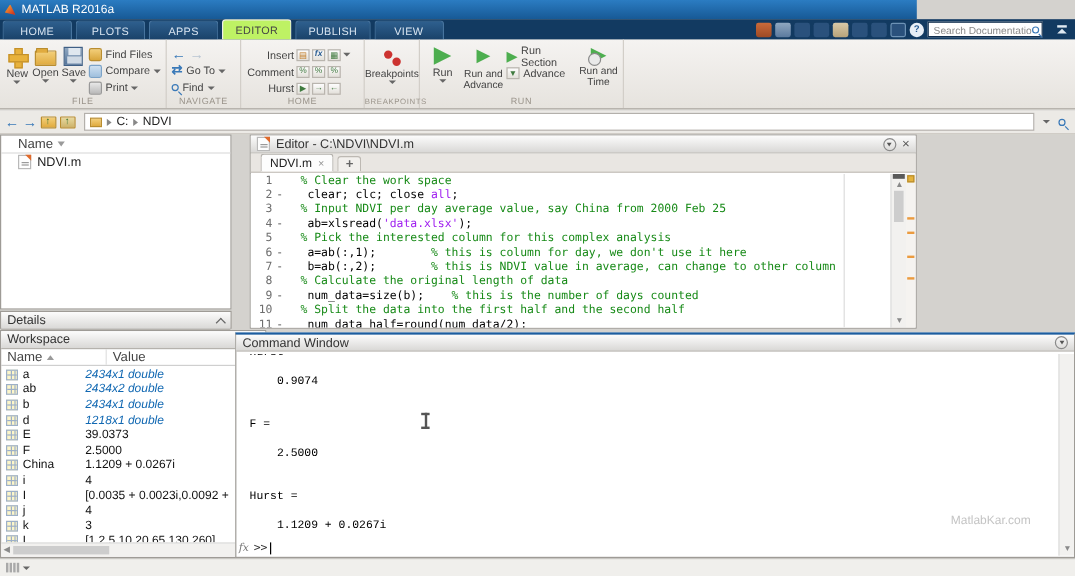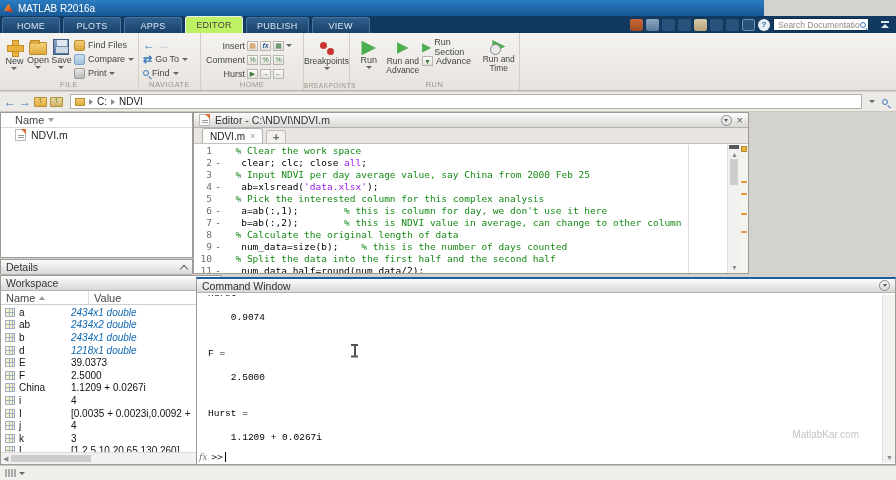--- a/index.html
+++ b/index.html
@@ -127,21 +127,21 @@
   .ws-row .vl.dim { color:#1168b2; font-style:italic; }
   .wi { width:10px; height:9px; flex:none; background:#fdf6c9; border:1px solid #9db0c8; position:relative; }
   .wi::before { content:""; position:absolute; left:3px; top:0; bottom:0; width:1px; background:#9db0c8; box-shadow:3px 0 0 #9db0c8; }
   .wi::after { content:""; position:absolute; top:3px; left:0; right:0; height:1px; background:#9db0c8; }
   .vscroll { position:absolute; right:0; top:30px; bottom:12px; width:13px; background:#f2f1ef; border-left:1px solid #dcdcdc; }
   .hscroll { position:absolute; left:0; right:13px; bottom:0; height:12px; background:#f2f1ef; border-top:1px solid #dcdcdc; }
   .s-arrow { position:absolute; color:#8a8a8a; font-size:7px; line-height:7px; }
   .thumb { position:absolute; background:#cdcdcd; }
 
   
-  #editor { left:193px; top:112px; width:556px; height:162px; }
+  #editor { left:208px; top:112px; width:556px; height:162px; }
   #ed-tabbar { height:16px; background:#e9e6e2; border-bottom:1px solid #c4c0ba; display:flex; align-items:flex-end; padding-left:8px; }
   .ed-tab { height:15px; background:#fdfdfd; border:1px solid #b5b2ad; border-bottom:none; border-radius:3px 3px 0 0;
     display:flex; align-items:center; gap:5px; padding:0 7px; font-size:10px; color:#222; }
   .ed-tab .x { color:#999; font-size:9px; }
   .ed-plus { height:13px; width:20px; margin-left:3px; background:#f2f0ed; border:1px solid #bdb9b3; border-bottom:none; border-radius:3px 3px 0 0;
     display:flex; align-items:center; justify-content:center; color:#666; font-size:11px; font-weight:bold; }
   #ed-code { position:absolute; top:32px; left:0; right:21px; bottom:0; background:#fff; overflow:hidden; }
   .guide { position:absolute; left:494px; top:0; bottom:0; width:1px; background:#dcdcdc; }
   .cl { display:flex; height:12px; line-height:12px; font-family:"DejaVu Sans Mono", monospace; font-size:9.5px; white-space:pre; }
   .cl .gn { width:18px; text-align:right; color:#6e6e6e; flex:none; }

